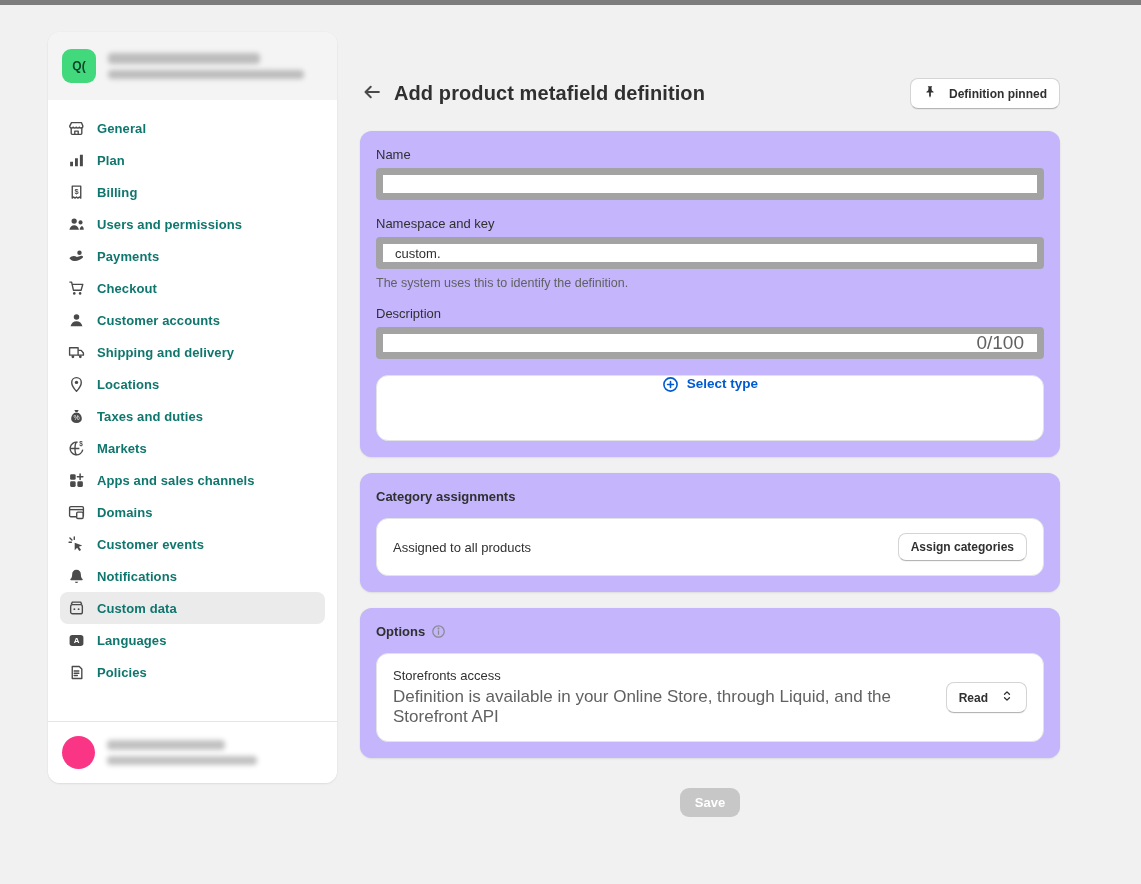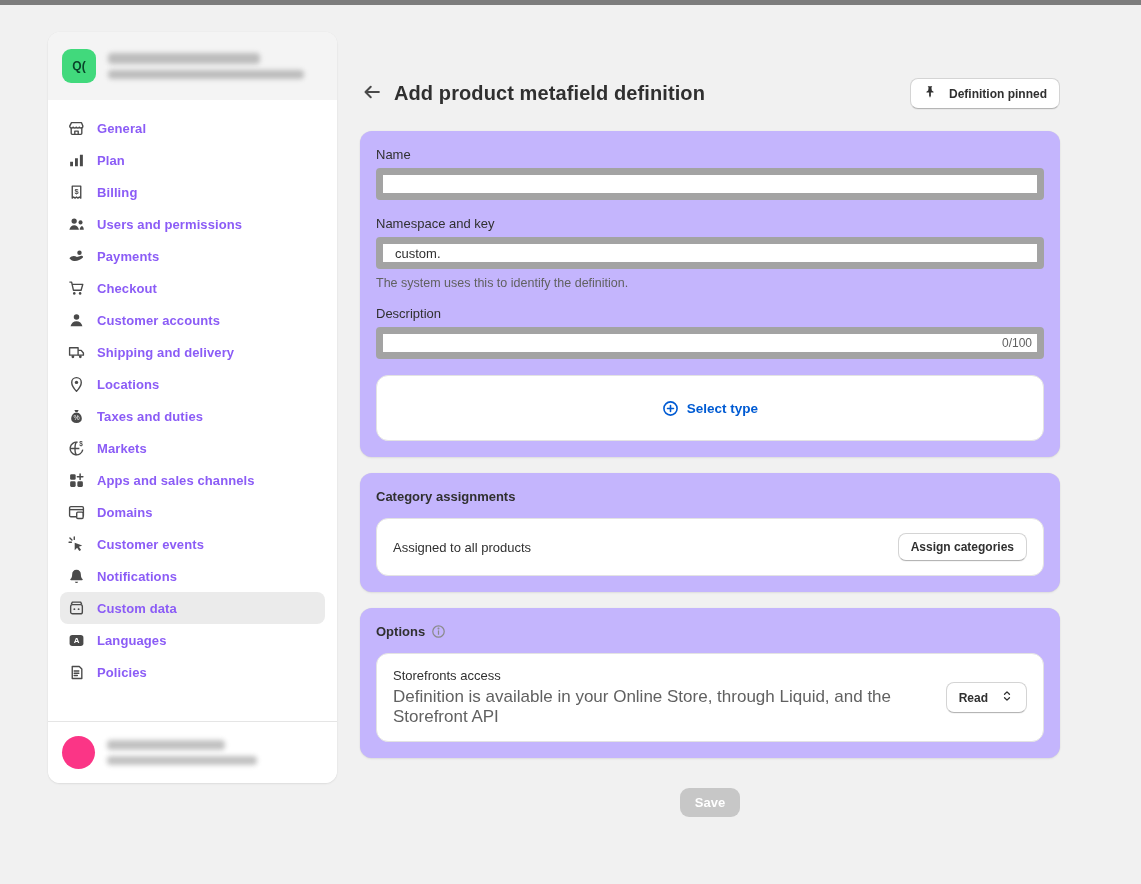--- a/index.html
+++ b/index.html
@@ -30,21 +30,21 @@
   .blur-lines { display:flex; flex-direction:column; gap:6px; }
   .blur-bar { background:#8f8f8f; opacity:.55; border-radius:4px; filter:blur(2.5px); }
   .nav { padding:12px; flex:1 1 auto; }
   .nav-item {
     display:flex; align-items:center; gap:12px; height:32px;
     padding:0 8px; border-radius:8px; cursor:pointer;
   }
   .nav-item.selected { background:#ebebeb; }
   .nav-icon { width:17px; height:17px; color:#4a4a4a; display:inline-flex; flex:0 0 auto; }
   .nav-icon svg { width:17px; height:17px; }
-  .nav-label { font-weight:bold; font-size:13px; color:#8b5cf6; letter-spacing:.1px; }
+  .nav-label { font-weight:bold; font-size:13px; color:#0f766e; letter-spacing:.1px; }
   .user-footer {
     flex:0 0 auto; border-top:1px solid #e5e5e5; height:62px;
     display:flex; align-items:center; gap:12px; padding:0 14px; background:#fff;
   }
   .user-avatar { width:33px; height:33px; border-radius:50%; background:#fb3586; flex:0 0 auto; }
 
   
   .main { position:absolute; left:360px; top:40px; width:700px; }
   .page-header { display:flex; align-items:center; margin-bottom:22px;margin-top:38px; }
   .back-btn { width:24px; height:24px; border:none; background:transparent; color:#4a4a4a;
@@ -68,28 +68,28 @@
   .field { margin-bottom:16px; }
   .field:last-child { margin-bottom:0; }
   .field-label { display:block; font-size:13px; color:#303030; margin-bottom:6px; }
   .text-input-wrap { position:relative; }
   .text-input {
     width:100%; height:32px; border:7px solid #a3a3a3; border-radius:4px;
     padding:0 12px; font-size:13px; color:#303030; background:#fff; outline:none;
     font-family:inherit;
   }
   .char-counter {
-    position:absolute; right:12px; top:50%; transform:translateY(-50%);
-    color:#616161; font-size:12px; pointer-events:none;
+    position:absolute; right:20px; top:50%; transform:translateY(-50%);
+    color:#616161; font-size:19px; pointer-events:none;
   }
   .help-text { margin-top:7px; color:#616161; font-size:12.5px; }
 
   .select-type-box {
     margin-top:16px; border:1px solid #e3e3e3; border-radius:12px; height:66px;
-    display:flex; align-items:center; justify-content:center; gap:8px;
+    display:flex; align-items:flex-start; justify-content:center; gap:8px;
     cursor:pointer; background:#fff;
   }
   .select-type-box .plus { width:17px; height:17px; color:#005bd3; display:inline-flex; }
   .select-type-box .plus svg { width:17px; height:17px; }
   .select-type-label { color:#005bd3; font-weight:bold; font-size:13.5px; }
 
   .section-heading { font-size:13px; font-weight:bold; color:#303030; }
   .heading-row { display:flex; align-items:center; gap:6px; margin-bottom:14px; }
   .info-icon { width:15px; height:15px; color:#8a8a8a; display:inline-flex; }
   .info-icon svg { width:15px; height:15px; }

